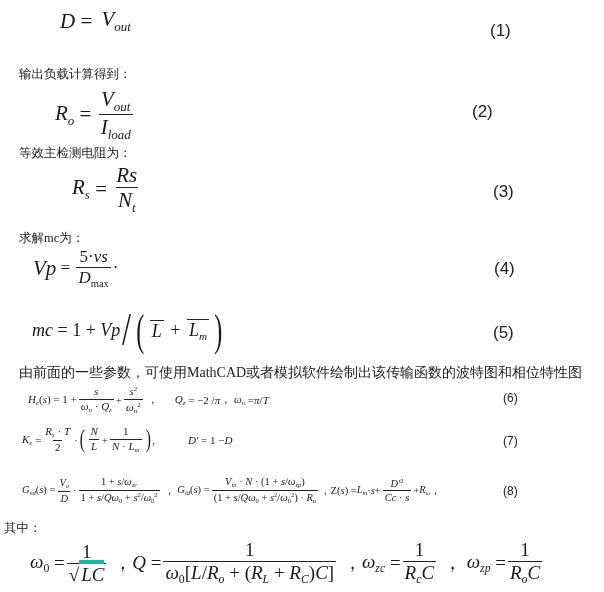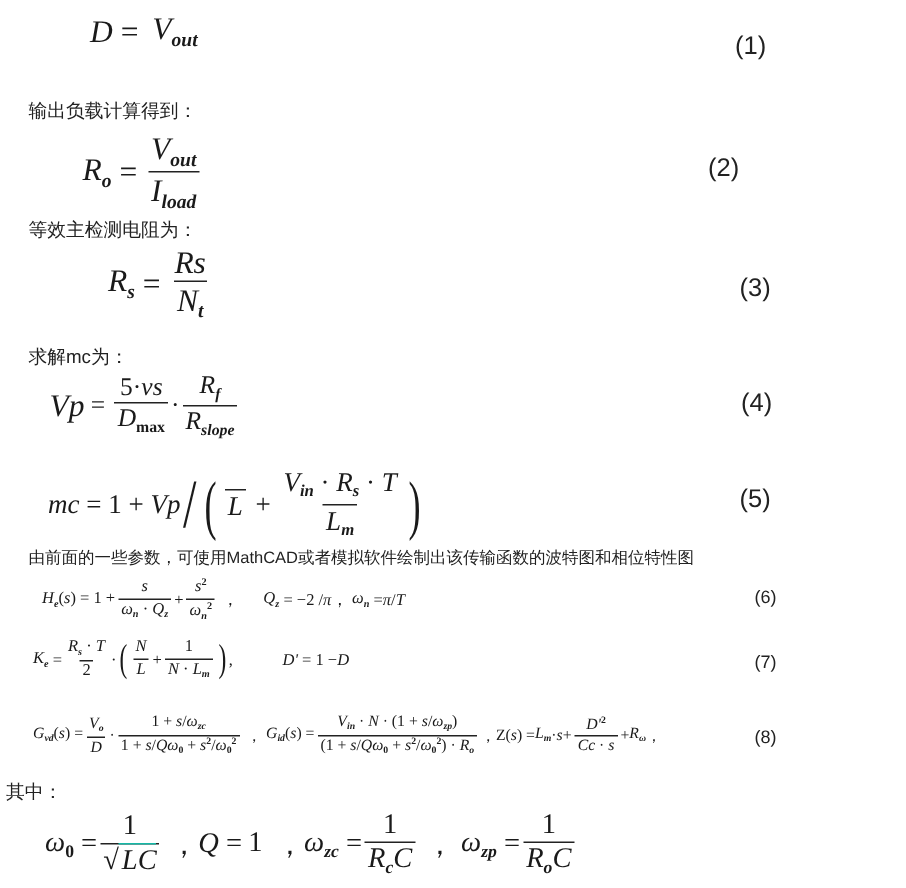--- a/index.html
+++ b/index.html
@@ -1,32 +1,32 @@
 <!DOCTYPE html>
 <html><head>
 <meta charset="utf-8">
 <style>
   html, body { margin: 0; padding: 0; background: #ffffff; }
   body { width: 604px; height: 592px; position: relative; overflow: hidden; color: #1a1a1a; }
   .abs { position: absolute; white-space: nowrap; }
   .math { font-family: "Liberation Serif", "DejaVu Serif", serif; font-style: italic; color: #1a1a1a; }
   .up { font-style: normal; }
-  .txt { font-family: Liberation Sans, sans-serif; font-size: 12.5px; color: #222; }
+  .txt { font-family: Liberation Serif, serif; font-size: 12.5px; color: #222; }
   .eqn { font-family: "Liberation Sans", "DejaVu Sans", sans-serif; font-size: 17px; color: #222; }
   .eqn-s { font-family: "Liberation Sans", "DejaVu Sans", sans-serif; font-size: 12px; color: #222; }
   .frac { display: inline-flex; flex-direction: column; align-items: center; vertical-align: middle; margin: 0 2px; }
   .frac .num { padding: 0 2px 1px; line-height: 1.05; }
   .frac .den { border-top: 1px solid #222; padding: 1px 2px 0; line-height: 1.05; }
-  sub, sup { font-size: 0.62em; font-weight: bold; }
+  sub, sup { font-size: 0.62em; }
   sub { vertical-align: -0.35em; }
   sup { vertical-align: 0.6em; }
   .row { display: inline-flex; align-items: center; }
   .big { font-size: 44px; font-style: normal; font-weight: 200; line-height: 0.8; transform: scaleX(0.55); display: inline-block; }
   .slash { font-size: 46px; font-style: normal; line-height: 0.8; display: inline-block; transform: scaleX(0.7); }
-  .sqrt { border-top: 1px solid #14b8a6; padding-left: 2px; }
+  .sqrt { border-top: 4px solid #14b8a6; padding-left: 2px; }
 </style>
 </head>
 <body>
 
 <div class="abs math" style="left:60px; top:8px; font-size:21px;">
   <span class="row">
     <span>D</span>
       <span class="up">&nbsp;=&nbsp;</span>
     <span class="frac">
         <span class="num">V<sub>out</sub></span>
@@ -67,49 +67,44 @@
 
 <div class="abs math" style="left:33px; top:248px; font-size:17px;">
   <span class="row">
     <span style="font-size:21px;">Vp</span>
       <span class="up">&nbsp;=&nbsp;</span>
     <span class="frac">
         <span class="num"><span class="up">5·</span>vs</span>
         <span class="den">D<sub class="up">max</sub></span>
       </span>
     <span class="up">·</span>
-    <span class="frac">
-        <span class="num">R<sub>f</sub></span>
-        <span class="den">R<sub>slope</sub></span>
-      </span>
   </span>
 </div>
 <div class="abs eqn" style="left:494px; top:259px;">(4)</div>
 
 <div class="abs math" style="left:32px; top:312px; font-size:18px;text-align:right;">
   <span class="row">
     <span>mc</span>
       <span class="up">&nbsp;=&nbsp;1 +&nbsp;</span>
       <span>Vp</span>
       <span class="slash">/</span>
       <span class="big">(</span>
     <span class="frac">
         <span class="den">L</span>
       </span>
     <span class="up">&nbsp;+&nbsp;</span>
     <span class="frac">
-        <span class="num">V<sub>in</sub> <span class="up">·</span> R<sub>s</sub> <span class="up">·</span> T</span>
         <span class="den">L<sub>m</sub></span>
       </span>
     <span class="big">)</span>
   </span>
 </div>
 <div class="abs eqn" style="left:493px; top:323px;">(5)</div>
 
-<div class="abs txt" style="left:19px; top:364px; font-size:11px;">由前面的一些参数，可使用MathCAD或者模拟软件绘制出该传输函数的波特图和相位特性图</div>
+<div class="abs txt" style="left:19px; top:364px; font-size:14px;">由前面的一些参数，可使用MathCAD或者模拟软件绘制出该传输函数的波特图和相位特性图</div>
 
 <div class="abs math" style="left:28px; top:385px; font-size:11px;">
   <span class="row">
     <span>H<sub>e</sub><span class="up">(</span>s<span class="up">) = 1 +</span></span>
     <span class="frac">
         <span class="num">s</span>
         <span class="den">ω<sub>n</sub> <span class="up">·</span> Q<sub>z</sub></span>
       </span>
     <span class="up">+</span>
     <span class="frac">
@@ -196,20 +191,21 @@
       <span class="up">&nbsp;=</span>
     <span class="frac">
         <span class="num up">1</span>
         <span class="den"><span class="up">√</span><span class="sqrt">LC</span></span>
       </span>
     <span class="up">&nbsp;，</span>
       <span>Q</span>
       <span class="up">&nbsp;=</span>
     <span class="frac">
         <span class="num up">1</span>
+        <span class="den">ω<sub class="up">0</sub><span class="up">[</span>L<span class="up">/</span>R<sub>o</sub><span class="up"> + (</span>R<sub>L</sub><span class="up"> + </span>R<sub>C</sub><span class="up">)</span>C<span class="up">]</span></span>
       </span>
     <span class="up">&nbsp;，</span>
       <span>ω<sub>zc</sub></span>
       <span class="up">&nbsp;=</span>
     <span class="frac">
         <span class="num up">1</span>
         <span class="den">R<sub>c</sub>C</span>
       </span>
     <span class="up">&nbsp;，&nbsp;</span>
       <span>ω<sub>zp</sub></span>

